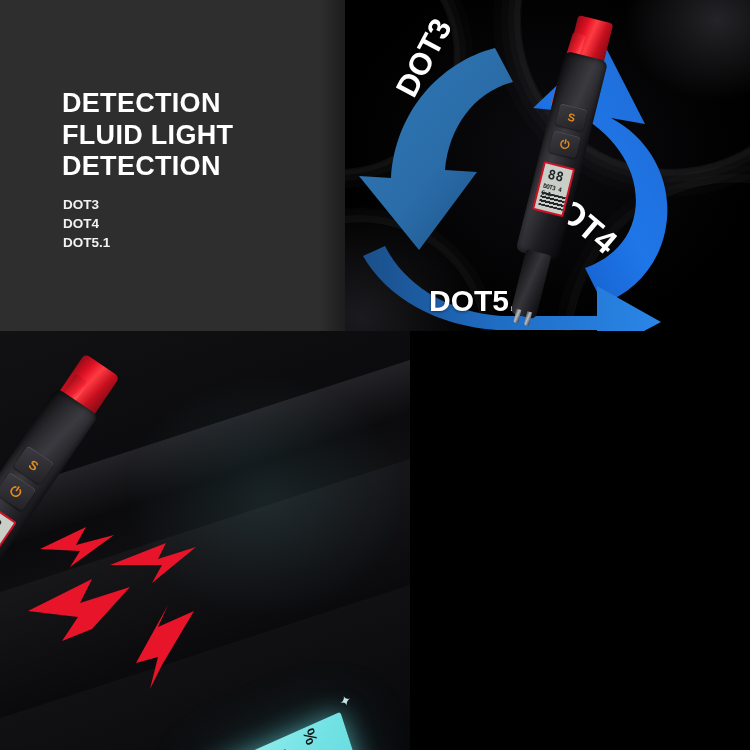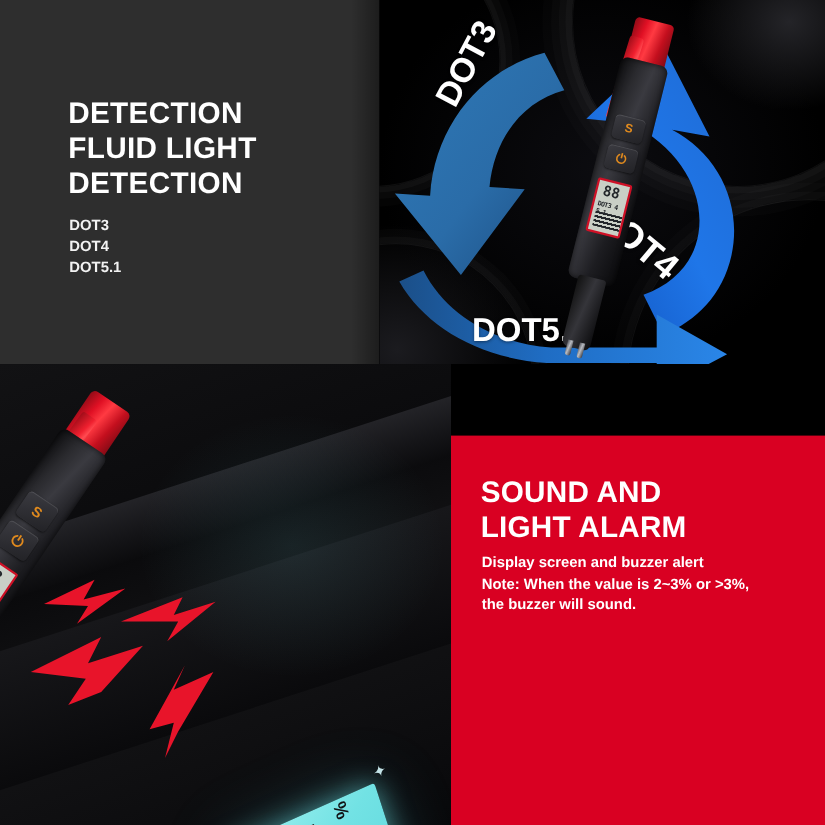--- a/index.html
+++ b/index.html
@@ -237,25 +237,14 @@
           <div class="lcd-dots">DOT 3 4 5.1</div>
 
         </div>
       </div>
 
       <div class="sparkle" style="right:-14px;top:-16px;">✦</div>
 
     </div>
   </div>
 
-  <div class="panel" id="panel-br">
-    <div class="br-title">
-      <div>SOUND AND</div>
-      <div>LIGHT ALARM</div>
-    </div>
-    <div class="br-body">
-      <div>Display screen and buzzer alert</div>
-      <div>Note: When the value is 2~3% or &gt;3%,</div>
-      <div>the buzzer will sound.</div>
-    </div>
-  </div>
 
 </div>
 
 </body></html>

